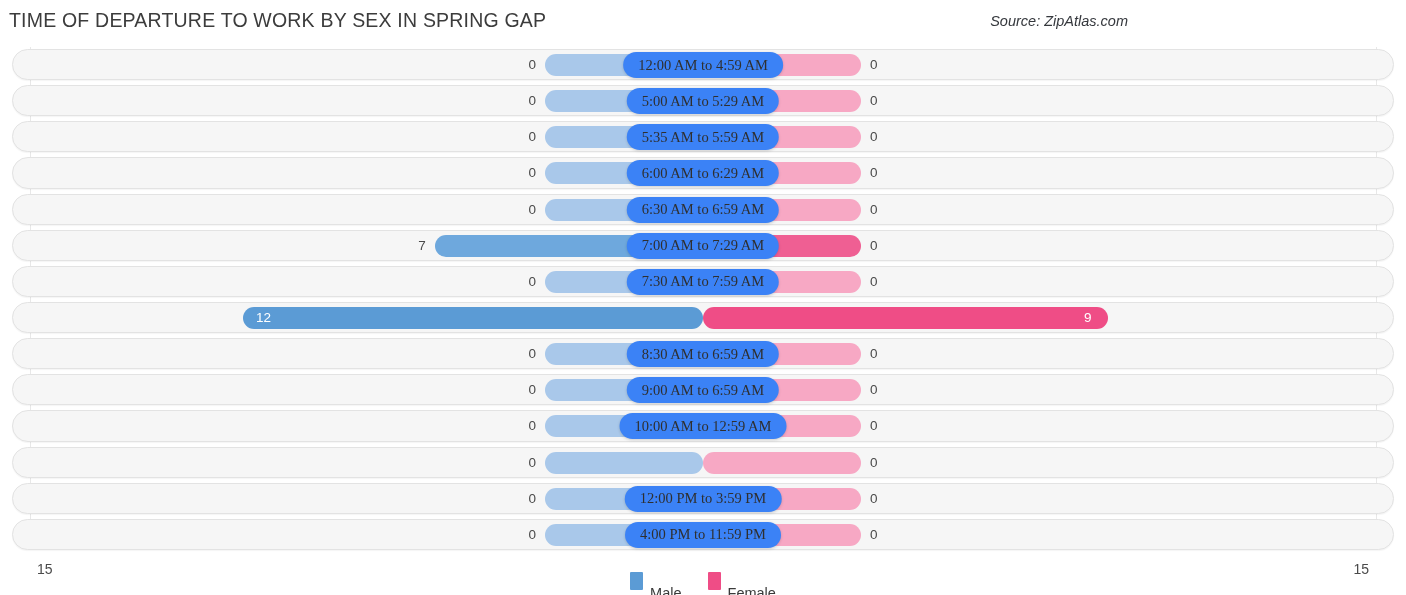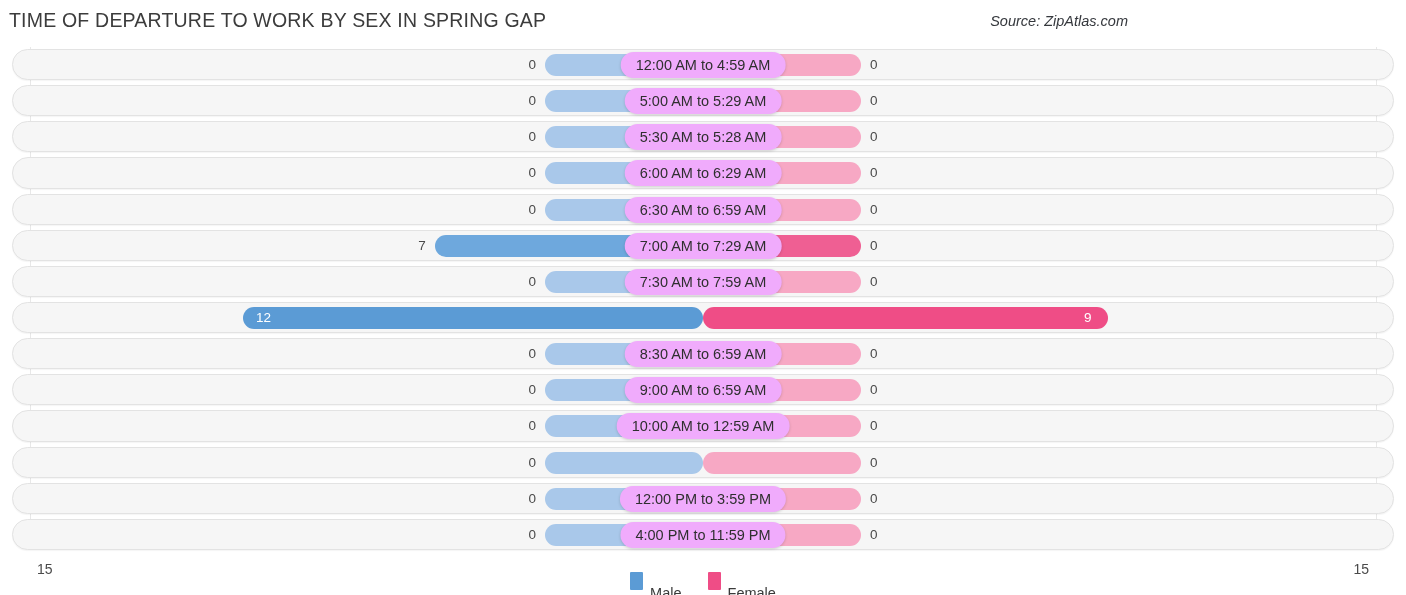--- a/index.html
+++ b/index.html
@@ -112,30 +112,31 @@
   .val-female { text-align: left; }
   .val.inside { color: #ffffff; }
 
   .cat-pill {
     position: absolute;
     left: 50%;
     top: 50%;
     transform: translate(-50%, -50%);
     height: 26px;
     padding: 0 15px;
-    background: #f0abfc;
+    background: #3b82f6;
     border-radius: 13px;
     box-shadow: 0 1px 3px rgba(0,0,0,0.17);
     display: flex;
     align-items: center;
     justify-content: center;
     white-space: nowrap;
     font-size: 14.5px;
     color: #2f2f2f;
     z-index: 4;
+    font-family: Liberation Serif, serif;
   }
 
   
   .footer {
     position: absolute;
     left: 0;
     top: 553px;
     width: 1406px;
     height: 42px;
   }
@@ -203,21 +204,21 @@
           <div class="val val-male" style="right: 870px;">0</div>
           <div class="val val-female" style="left: 870px;">0</div>
           <div class="cat-pill">5:00 AM to 5:29 AM</div>
         </div>
         <div class="row">
           <div class="row-band"></div>
           <div class="bar bar-male" style="width: 158px;"></div>
           <div class="bar bar-female" style="width: 158px;"></div>
           <div class="val val-male" style="right: 870px;">0</div>
           <div class="val val-female" style="left: 870px;">0</div>
-          <div class="cat-pill">5:30 AM to 5:28 AM</div>
+          <div class="cat-pill">5:35 AM to 5:59 AM</div>
         </div>
         <div class="row">
           <div class="row-band"></div>
           <div class="bar bar-male" style="width: 158px;"></div>
           <div class="bar bar-female" style="width: 158px;"></div>
           <div class="val val-male" style="right: 870px;">0</div>
           <div class="val val-female" style="left: 870px;">0</div>
           <div class="cat-pill">6:00 AM to 6:29 AM</div>
         </div>
         <div class="row">

